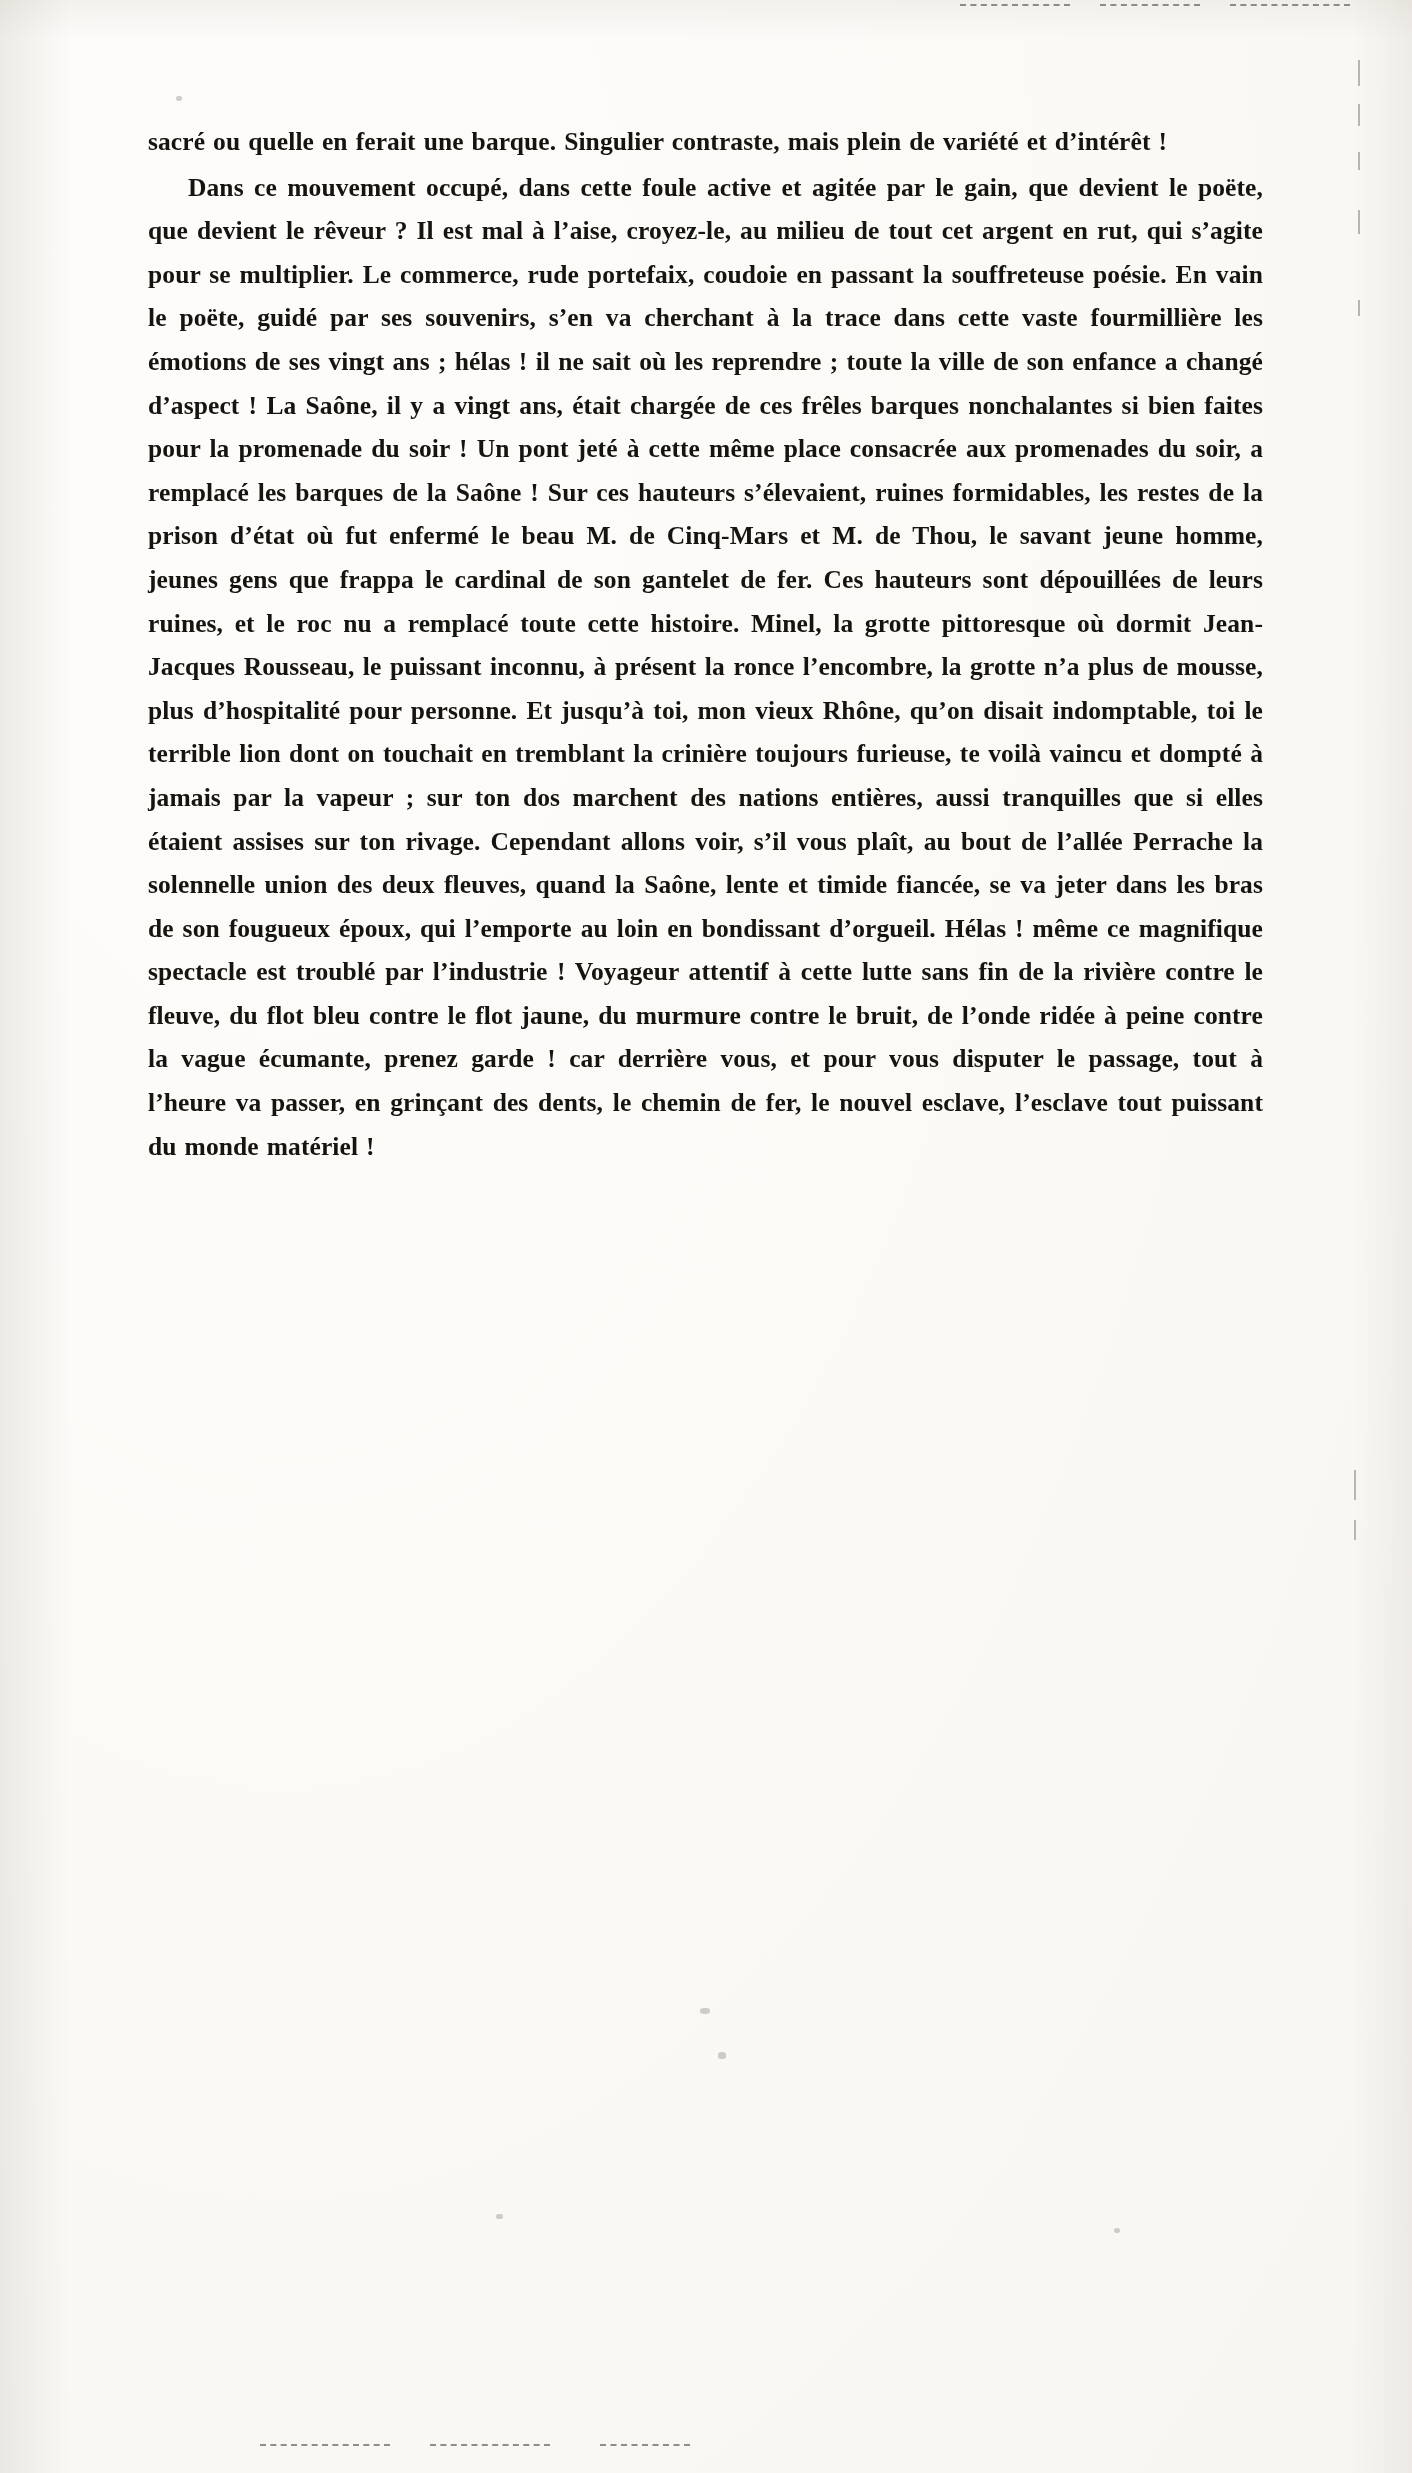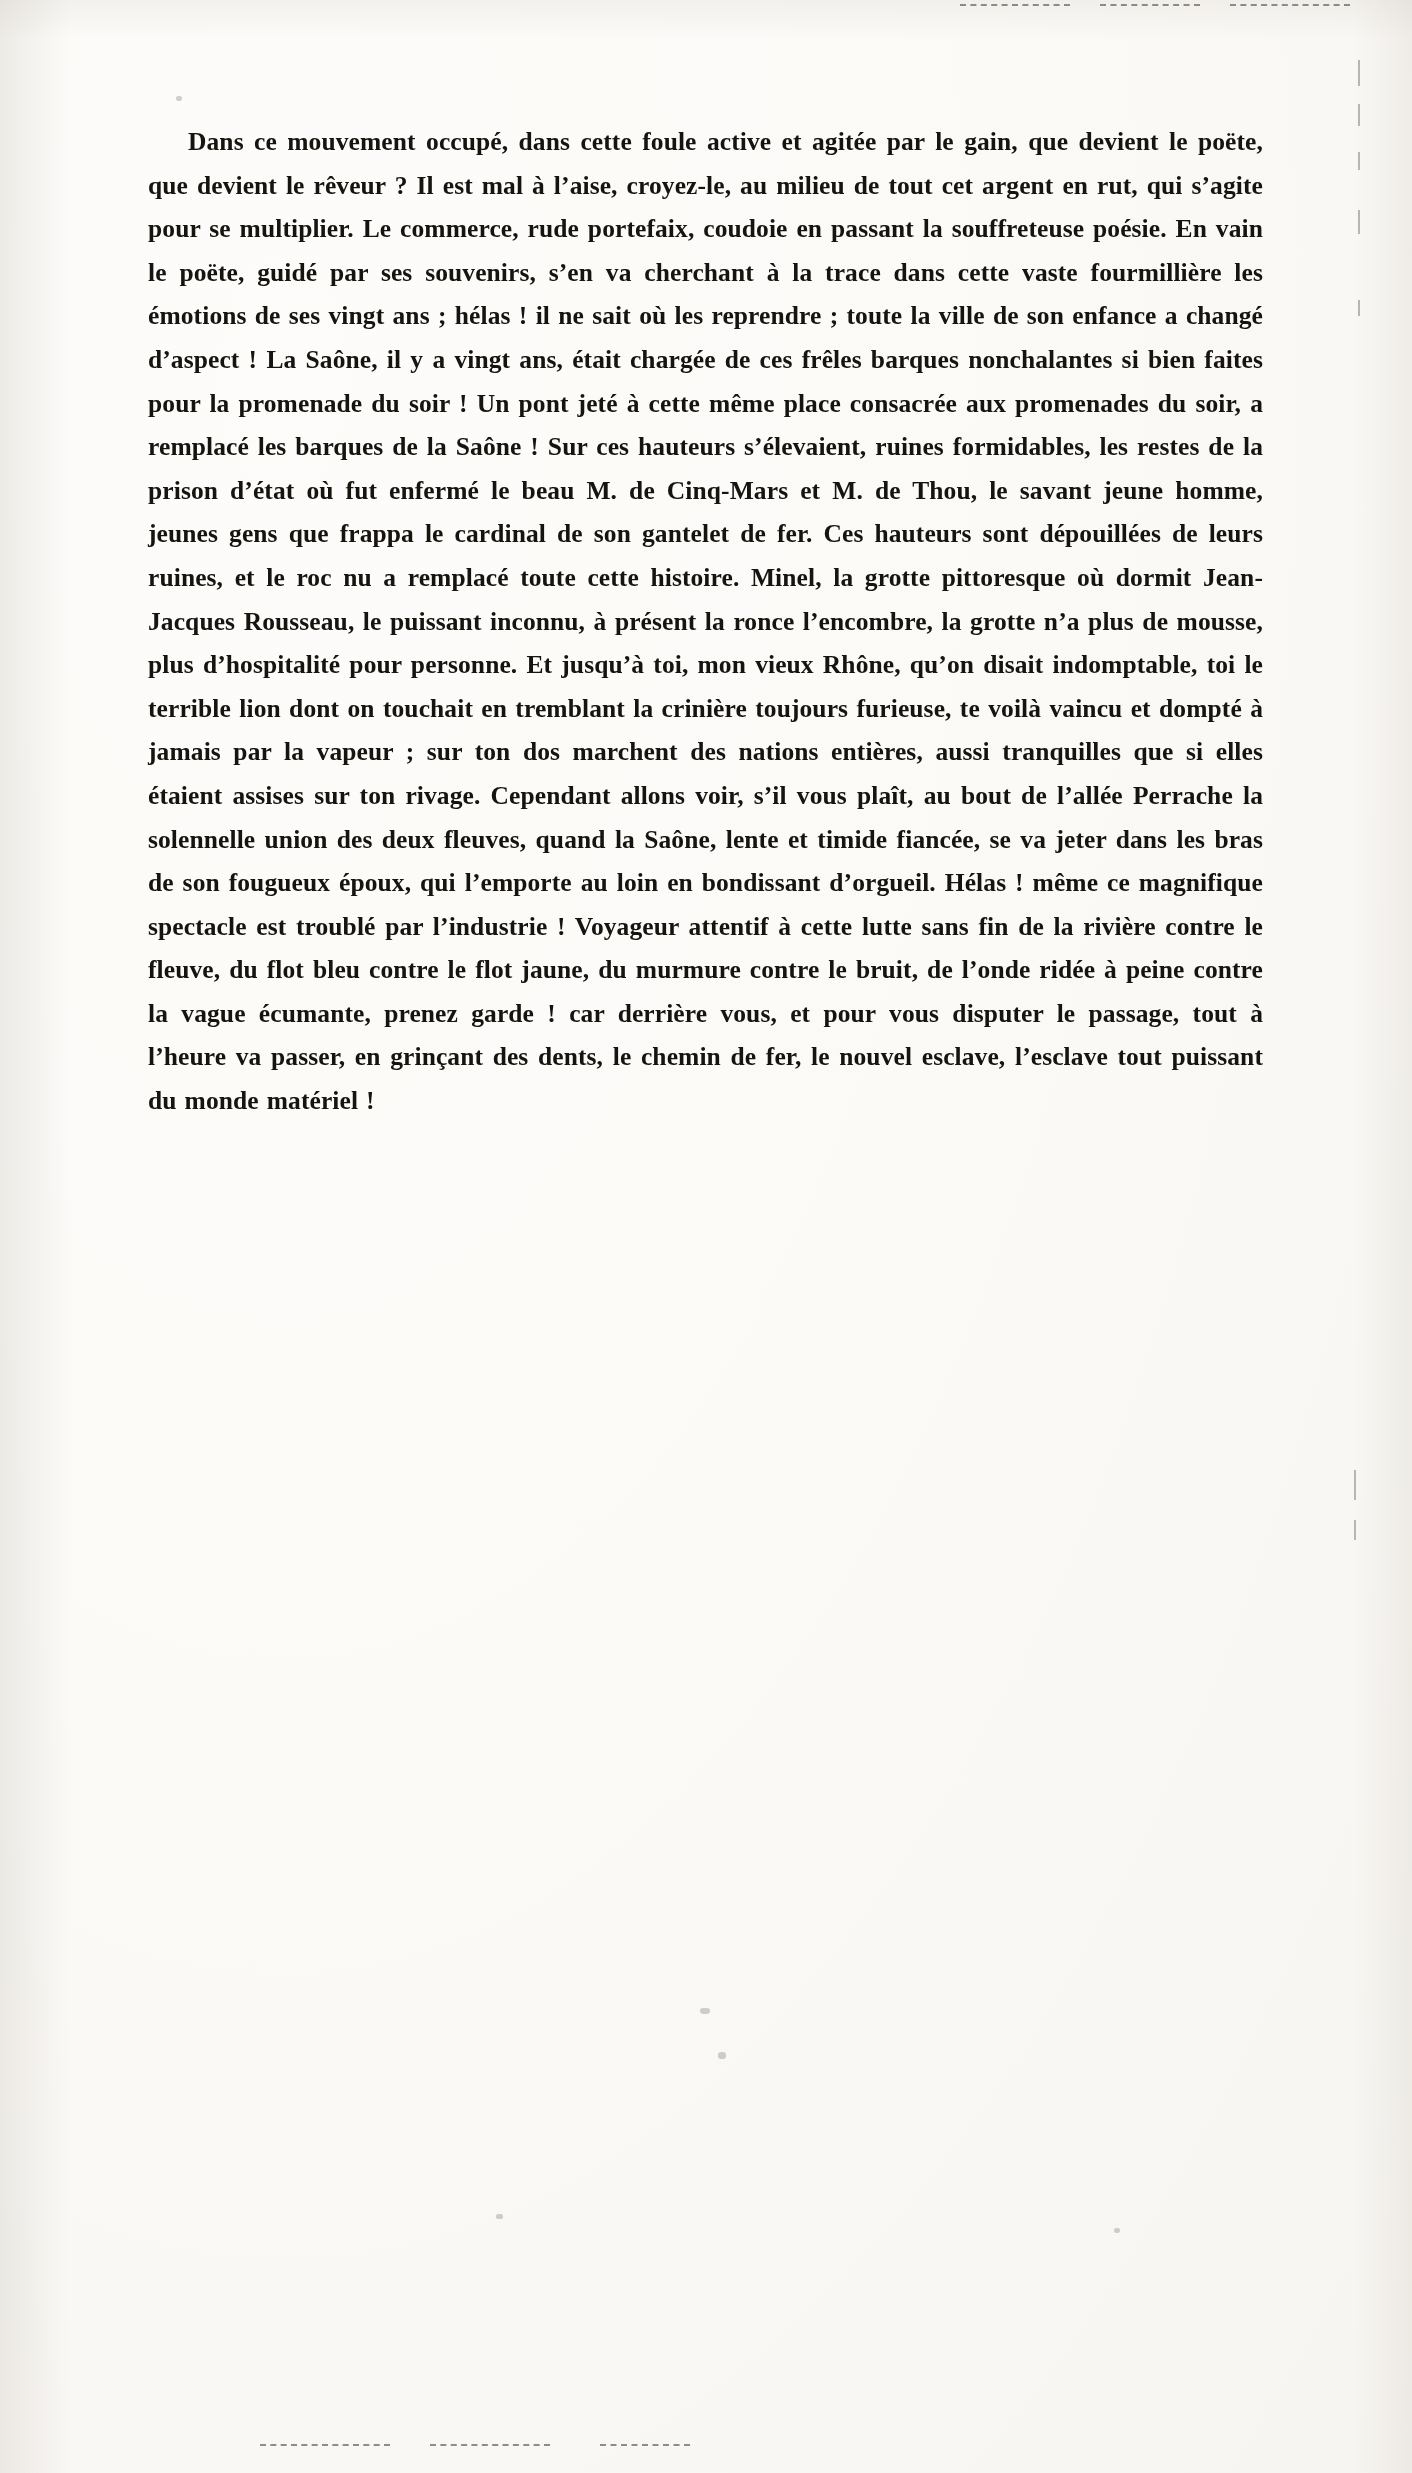--- a/index.html
+++ b/index.html
@@ -86,21 +86,21 @@
     margin: 0;
     font-size: 25.5px;
     line-height: 43.6px;
     text-align: justify;
     text-justify: inter-word;
     font-weight: 600;
     letter-spacing: 0.1px;
     word-spacing: 1.5px;
     color: #17140f;
   }
-  p.body-par + p.body-par { margin-top: 10px; }
+  p.body-par + p.body-par { margin-top: 2px; }
   p.indent { text-indent: 40px; }
 
   
   #content { text-rendering: optimizeLegibility; }
 
   
   .blot {
     position: absolute;
     background: #9b978f;
     opacity: .45;
@@ -133,17 +133,18 @@
 
   <div class="blot" style="left:700px; top:2008px; width:10px; height:6px;"></div>
   <div class="blot" style="left:718px; top:2052px; width:8px; height:7px;"></div>
   <div class="blot" style="left:496px; top:2214px; width:7px; height:5px;"></div>
   <div class="blot" style="left:1114px; top:2228px; width:6px; height:5px;"></div>
   <div class="blot" style="left:176px; top:96px; width:6px; height:5px;"></div>
 
   <div id="content">
 
 
+    <p class="body-par">sacré ou quelle en ferait une barque. Singulier contraste, mais plein de variété et d’intérêt !</p>
 
     <p class="body-par indent">Dans ce mouvement occupé, dans cette foule active et agitée par le gain, que devient le poëte, que devient le rêveur ? Il est mal à l’aise, croyez-le, au milieu de tout cet argent en rut, qui s’agite pour se multiplier. Le commerce, rude portefaix, coudoie en passant la souffreteuse poésie. En vain le poëte, guidé par ses souvenirs, s’en va cherchant à la trace dans cette vaste fourmillière les émotions de ses vingt ans ; hélas ! il ne sait où les reprendre ; toute la ville de son enfance a changé d’aspect ! La Saône, il y a vingt ans, était chargée de ces frêles barques nonchalantes si bien faites pour la promenade du soir ! Un pont jeté à cette même place consacrée aux promenades du soir, a remplacé les barques de la Saône ! Sur ces hauteurs s’élevaient, ruines formidables, les restes de la prison d’état où fut enfermé le beau M. de Cinq-Mars et M. de Thou, le savant jeune homme, jeunes gens que frappa le cardinal de son gantelet de fer. Ces hauteurs sont dépouillées de leurs ruines, et le roc nu a remplacé toute cette histoire. Minel, la grotte pittoresque où dormit Jean-Jacques Rousseau, le puissant inconnu, à présent la ronce l’encombre, la grotte n’a plus de mousse, plus d’hospitalité pour personne. Et jusqu’à toi, mon vieux Rhône, qu’on disait indomptable, toi le terrible lion dont on touchait en tremblant la crinière toujours furieuse, te voilà vaincu et dompté à jamais par la vapeur ; sur ton dos marchent des nations entières, aussi tranquilles que si elles étaient assises sur ton rivage. Cependant allons voir, s’il vous plaît, au bout de l’allée Perrache la solennelle union des deux fleuves, quand la Saône, lente et timide fiancée, se va jeter dans les bras de son fougueux époux, qui l’emporte au loin en bondissant d’orgueil. Hélas ! même ce magnifique spectacle est troublé par l’industrie ! Voyageur attentif à cette lutte sans fin de la rivière contre le fleuve, du flot bleu contre le flot jaune, du murmure contre le bruit, de l’onde ridée à peine contre la vague écumante, prenez garde ! car derrière vous, et pour vous disputer le passage, tout à l’heure va passer, en grinçant des dents, le chemin de fer, le nouvel esclave, l’esclave tout puissant du monde matériel !</p>
 
   </div>
 </div>
 
 </body></html>

